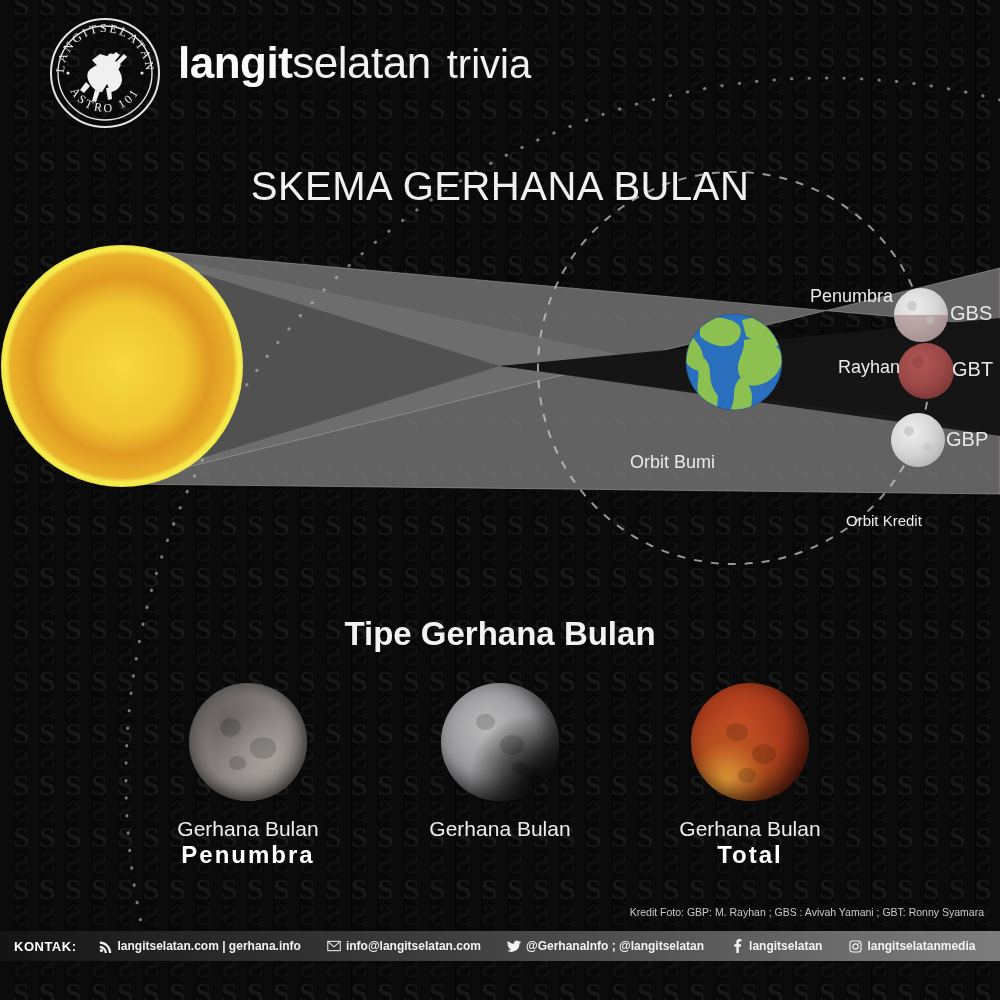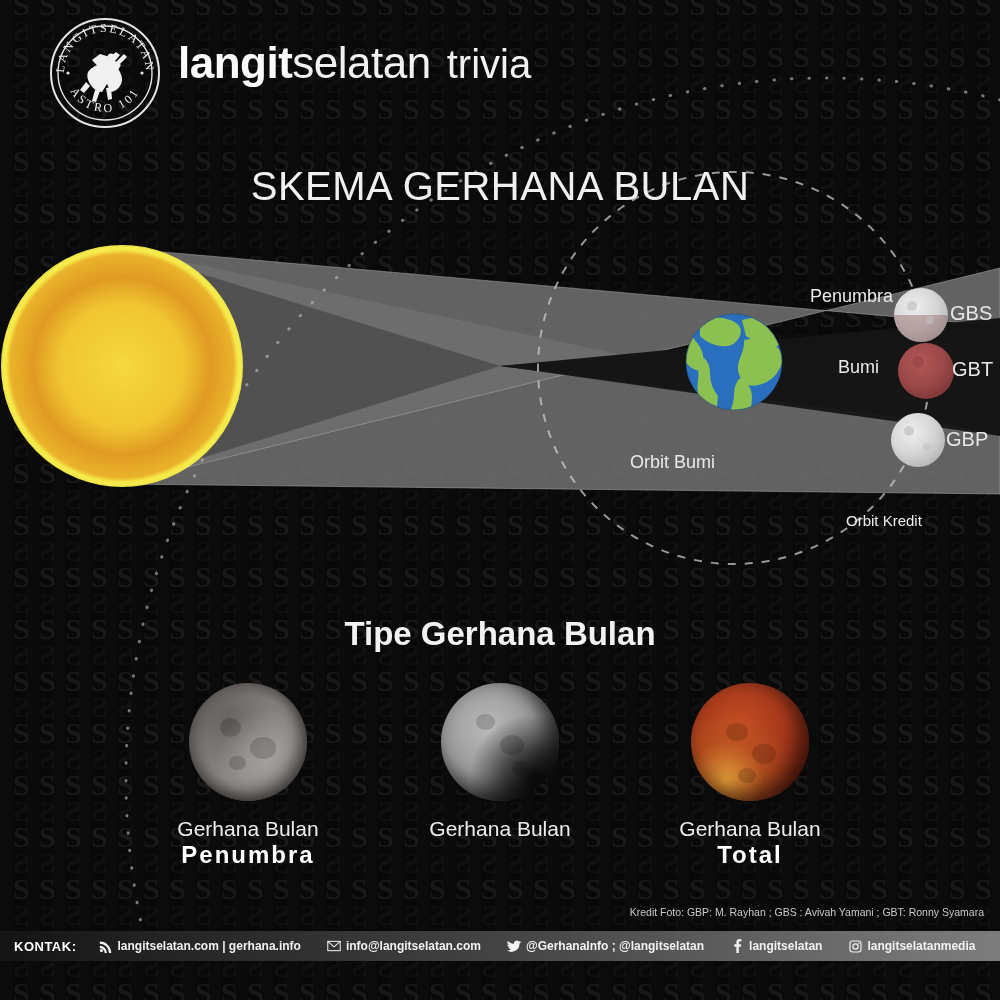--- a/index.html
+++ b/index.html
@@ -1815,21 +1815,21 @@
 
     <div id="brand">
       <span class="brand-bold">langit</span><span class="brand-light">selatan</span><span class="brand-trivia">trivia</span>
     </div>
   </div>
 
   <div id="types-title">Tipe Gerhana Bulan</div>
   <div id="scheme-title">SKEMA GERHANA BULAN</div>
 
   <div class="dlabel" style="left:810px; top:286px;">Penumbra</div>
-  <div class="dlabel" style="left:838px; top:357px;">Bumi</div>
+  <div class="dlabel" style="left:838px; top:357px;">Rayhan</div>
   <div class="dlabel moonlab" style="left:950px; top:302px;">GBS</div>
   <div class="dlabel moonlab" style="left:952px; top:358px;">GBT</div>
   <div class="dlabel moonlab" style="left:946px; top:428px;">GBP</div>
   <div class="dlabel" style="left:630px; top:452px;">Orbit Bumi</div>
   <div class="dlabel small" style="left:846px; top:512px;">Orbit Kredit</div>
 
   <div class="moon-card" style="left:138px; top:683px;">
     <div class="moon-img m-penumbra">
       <span class="crater" style="left:26%; top:30%; width:18%; height:16%;"></span>
       <span class="crater" style="left:52%; top:46%; width:22%; height:18%;"></span>

